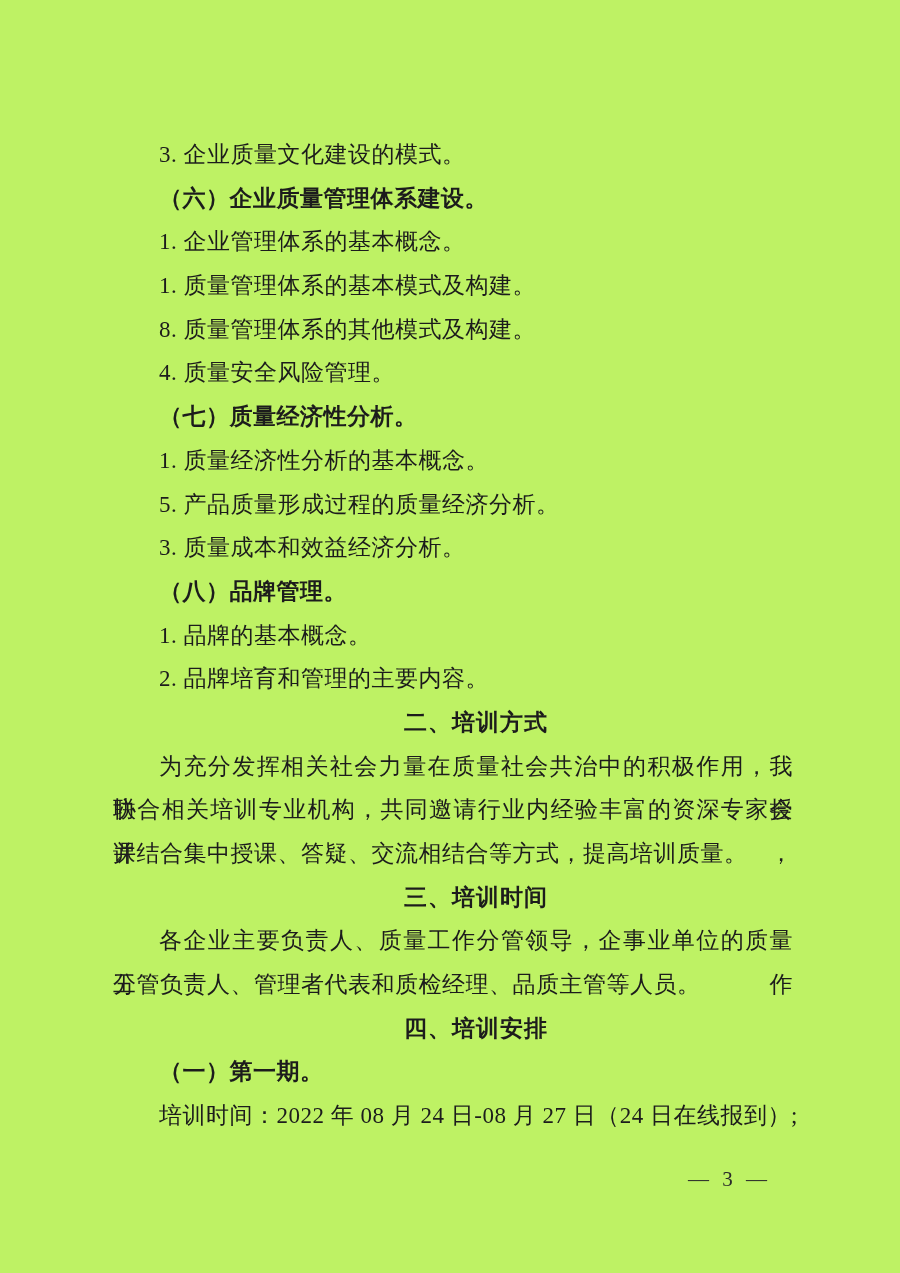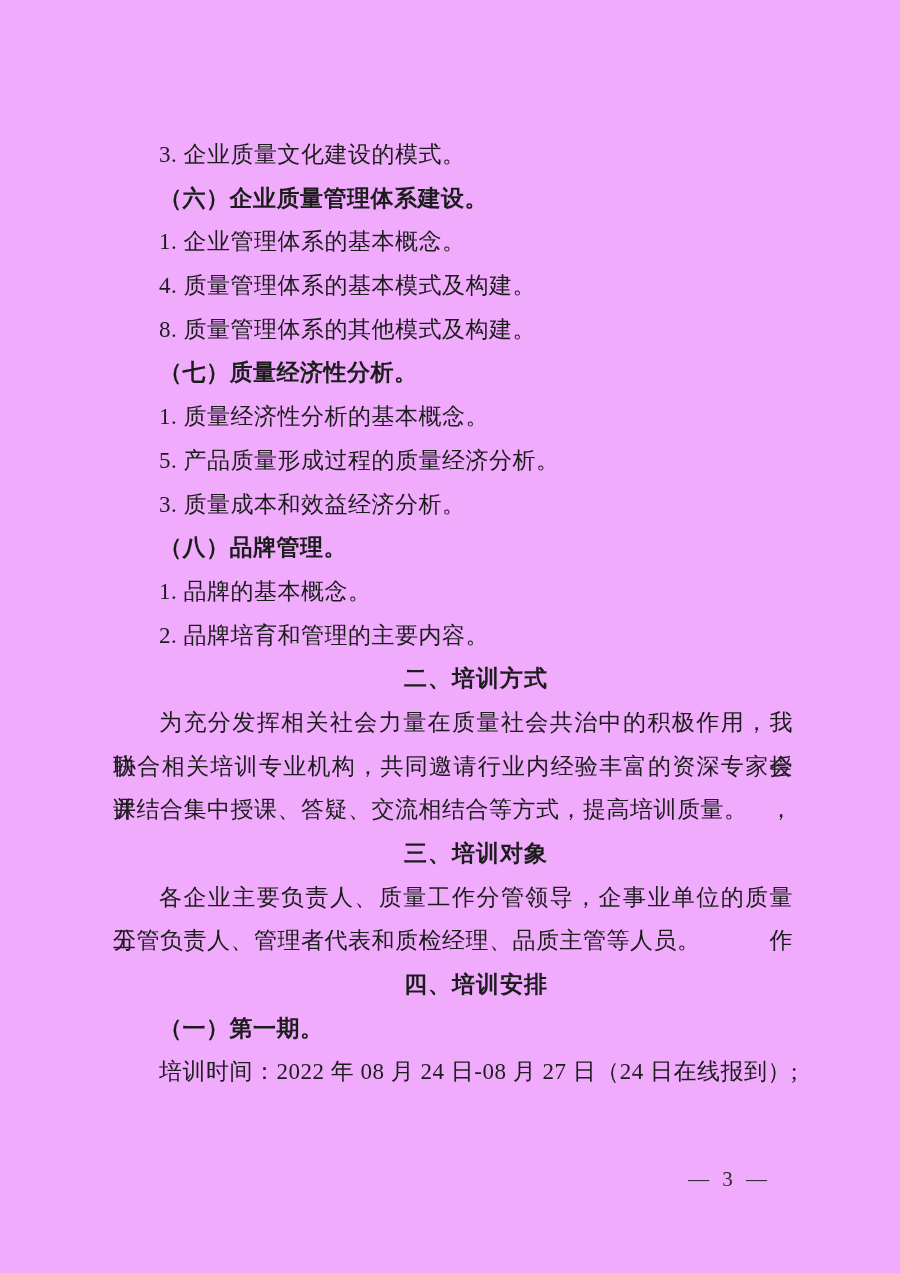--- a/index.html
+++ b/index.html
@@ -11,21 +11,21 @@
     height: 1273px;
     background: #ffffff;
     position: relative;
     overflow: hidden;
     font-family: "Liberation Serif", "DejaVu Serif", serif;
     color: #1c1c1c;
   }
   .page {
     position: absolute;
     inset: 0;
-    background: #f0abfc;
+    background: #bef264;
   }
   .content {
     position: absolute;
     left: 113px;
     top: 133px;
     width: 680px;
   }
   .ln {
     margin: 0;
     padding: 0;
@@ -73,34 +73,35 @@
   }
 </style>
 </head>
 <body>
 
 <div class="page">
   <div class="content">
       <p class="ln item">3. 企业质量文化建设的模式。</p>
       <p class="ln kai">（六）企业质量管理体系建设。</p>
       <p class="ln item">1. 企业管理体系的基本概念。</p>
-      <p class="ln item">4. 质量管理体系的基本模式及构建。</p>
+      <p class="ln item">1. 质量管理体系的基本模式及构建。</p>
       <p class="ln item">8. 质量管理体系的其他模式及构建。</p>
+      <p class="ln item">4. 质量安全风险管理。</p>
       <p class="ln kai">（七）质量经济性分析。</p>
       <p class="ln item">1. 质量经济性分析的基本概念。</p>
       <p class="ln item">5. 产品质量形成过程的质量经济分析。</p>
       <p class="ln item">3. 质量成本和效益经济分析。</p>
       <p class="ln kai">（八）品牌管理。</p>
       <p class="ln item">1. 品牌的基本概念。</p>
       <p class="ln item">2. 品牌培育和管理的主要内容。</p>
       <p class="ln hei">二、培训方式</p>
       <p class="ln body fill">为充分发挥相关社会力量在质量社会共治中的积极作用，我协会</p>
       <p class="ln body noindent fill">联合相关培训专业机构，共同邀请行业内经验丰富的资深专家授课，</p>
       <p class="ln body noindent">并结合集中授课、答疑、交流相结合等方式，提高培训质量。</p>
-      <p class="ln hei">三、培训对象</p>
+      <p class="ln hei">三、培训时间</p>
       <p class="ln body fill">各企业主要负责人、质量工作分管领导，企事业单位的质量工作</p>
       <p class="ln body noindent">分管负责人、管理者代表和质检经理、品质主管等人员。</p>
       <p class="ln hei">四、培训安排</p>
       <p class="ln kai">（一）第一期。</p>
       <p class="ln item">培训时间：2022 年 08 月 24 日-08 月 27 日（24 日在线报到）;</p>
     </div>
   <div class="page-number">— 3 —</div>
 </div>
 
 </body></html>

